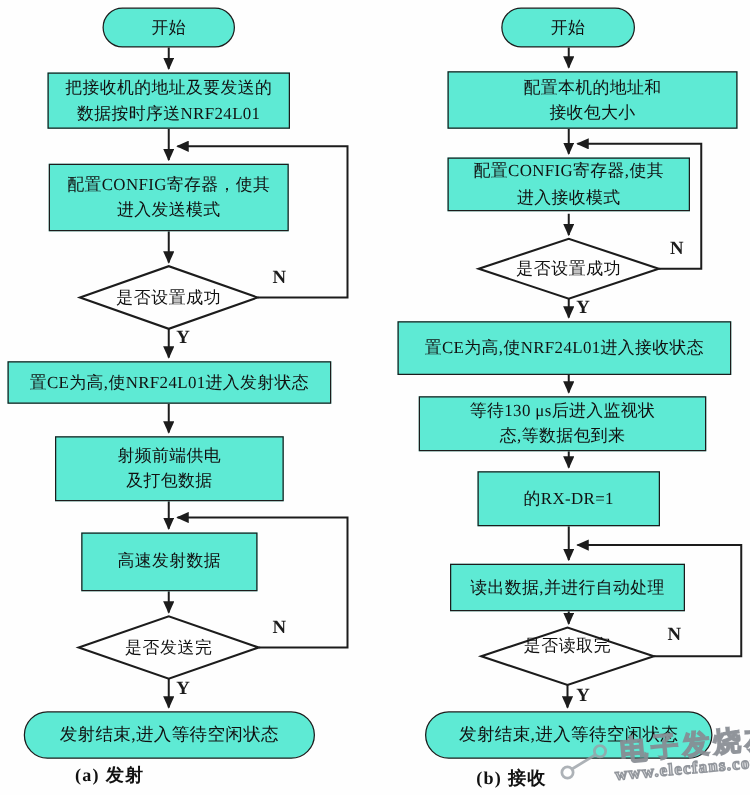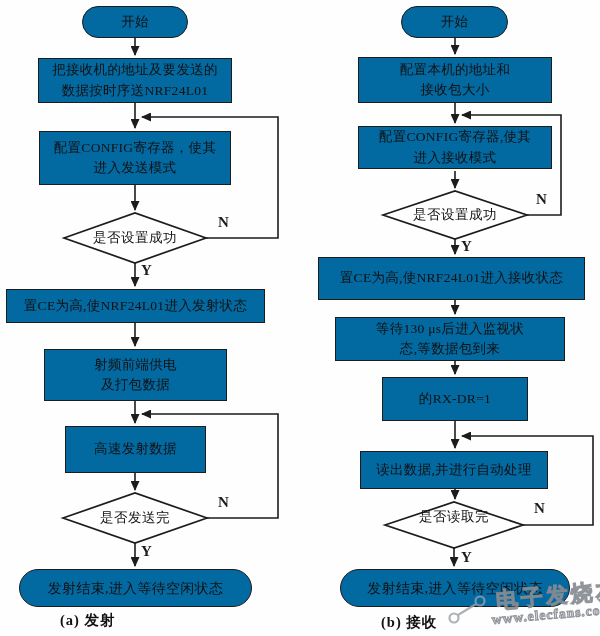--- a/index.html
+++ b/index.html
@@ -2,21 +2,21 @@
 <html><head>
 <meta charset="utf-8">
 <style>
   html,body{margin:0;padding:0;background:#ffffff;}
   .canvas{
     position:relative;width:600px;height:636px;background:#fefefe;overflow:hidden;
     font-family:"Liberation Serif","DejaVu Serif",serif;color:#111;
   }
   .wires{position:absolute;left:0;top:0;width:600px;height:636px;}
   .node{
-    position:absolute;box-sizing:border-box;border:1.7px solid #1c1c1c;background:#0369a1;
+    position:absolute;box-sizing:border-box;border:1.7px solid #1c1c1c;background:#5eead4;
     display:flex;flex-direction:column;align-items:center;justify-content:center;
     text-align:center;font-size:13.5px;line-height:1.5;letter-spacing:0.3px;
   }
   .stadium{border-radius:18px;}
   .terminal{border-radius:19px;font-size:14px;}
   .dlabel{
     position:absolute;text-align:center;font-size:13.5px;letter-spacing:0.5px;
     transform:translate(-50%,-50%);white-space:nowrap;
   }
   .branch{
@@ -118,21 +118,21 @@
   <div class="node terminal" style="left:19px;top:569px;width:233px;height:38px">
     <span>发射结束,进入等待空闲状态</span>
   </div>
 
   <div class="caption" style="left:60px;top:611px;width:150px">(a) 发射</div>
 
   <div class="node stadium" style="left:401px;top:6px;width:107px;height:32px">
     <span>开始</span>
   </div>
 
-  <div class="node" style="left:358px;top:57px;width:194px;height:46px">
+  <div class="node" style="left:358px;top:57px;width:232px;height:46px">
     <span>配置本机的地址和</span>
     <span>接收包大小</span>
   </div>
 
   <div class="node" style="left:358px;top:126px;width:194px;height:43px">
     <span>配置CONFIG寄存器,使其</span>
     <span>进入接收模式</span>
   </div>
 
   <div class="dlabel" style="left:455px;top:215px">是否设置成功</div>

